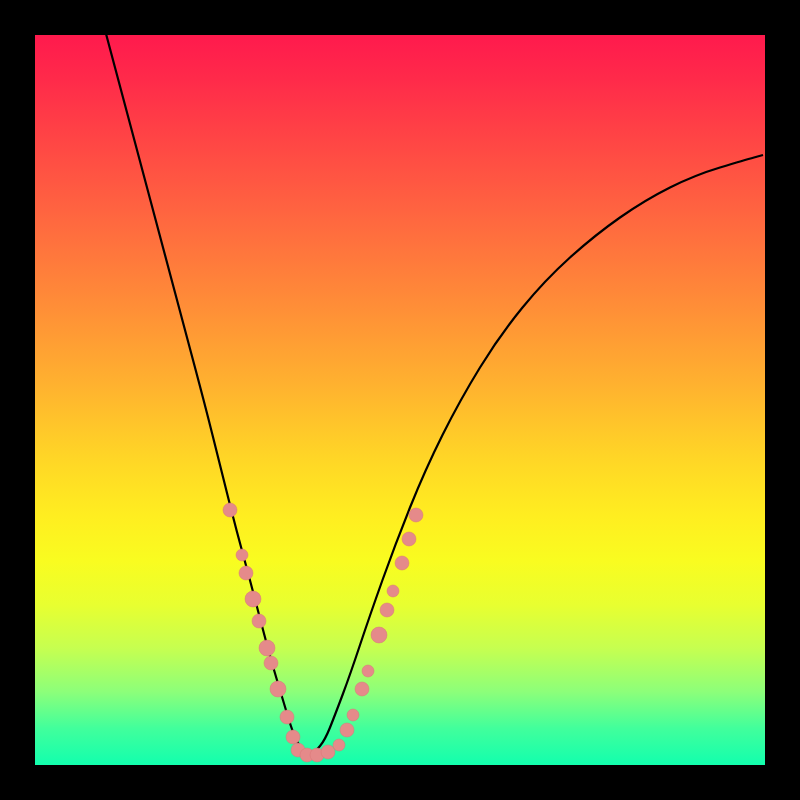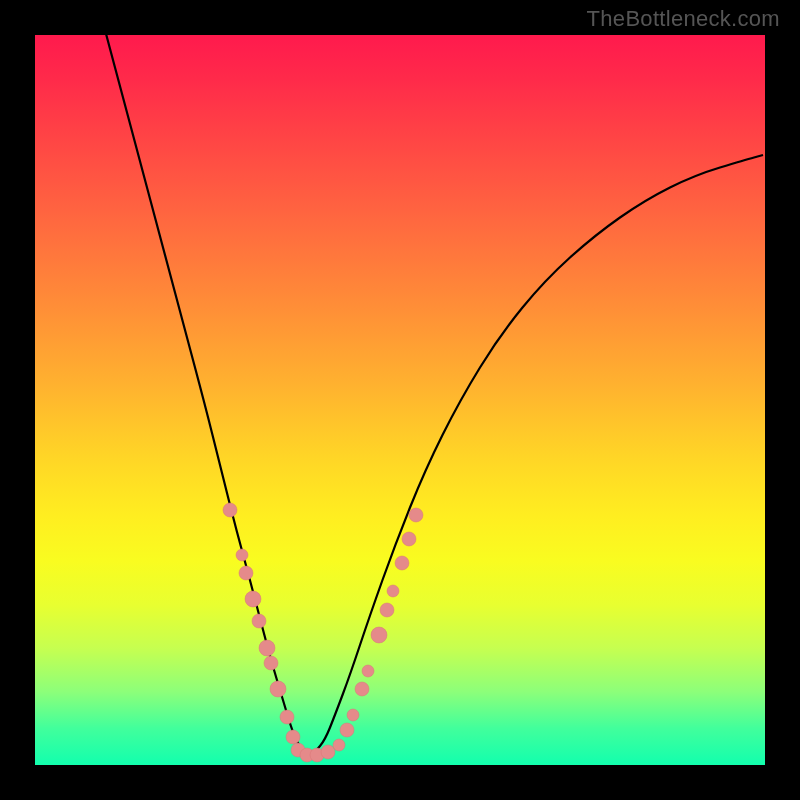--- a/index.html
+++ b/index.html
@@ -94,14 +94,13 @@
           <circle cx="333" cy="636" r="6" class="dot"></circle>
           <circle cx="344" cy="600" r="8" class="dot"></circle>
           <circle cx="352" cy="575" r="7" class="dot"></circle>
           <circle cx="358" cy="556" r="6" class="dot"></circle>
           <circle cx="367" cy="528" r="7" class="dot"></circle>
           <circle cx="374" cy="504" r="7" class="dot"></circle>
           <circle cx="381" cy="480" r="7" class="dot"></circle>
         </g>
     </svg>
   </div>
-  <div class="watermark" style="top:6px; right:20px;">TheBottleneck.com</div>
 </div>
 
 </body></html>

